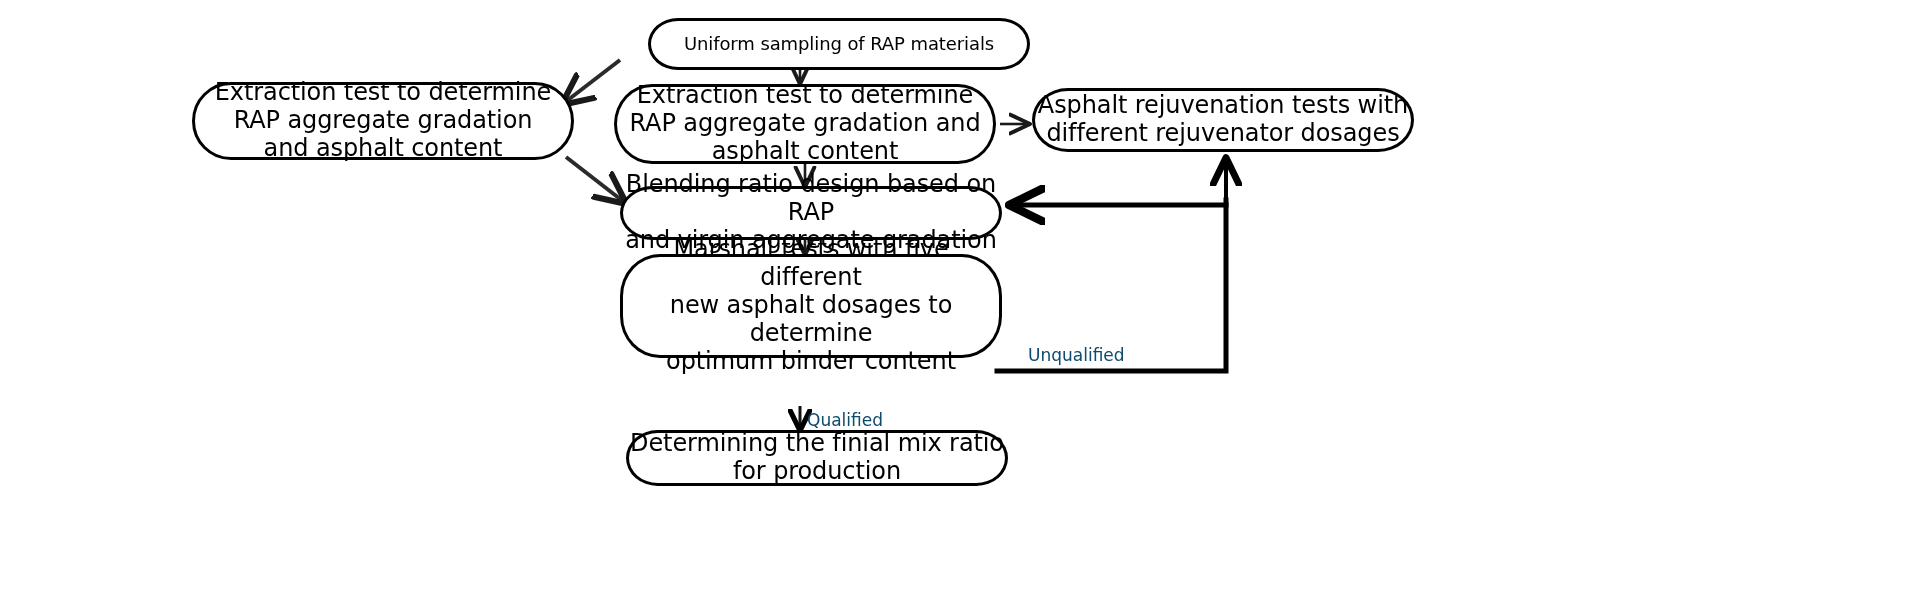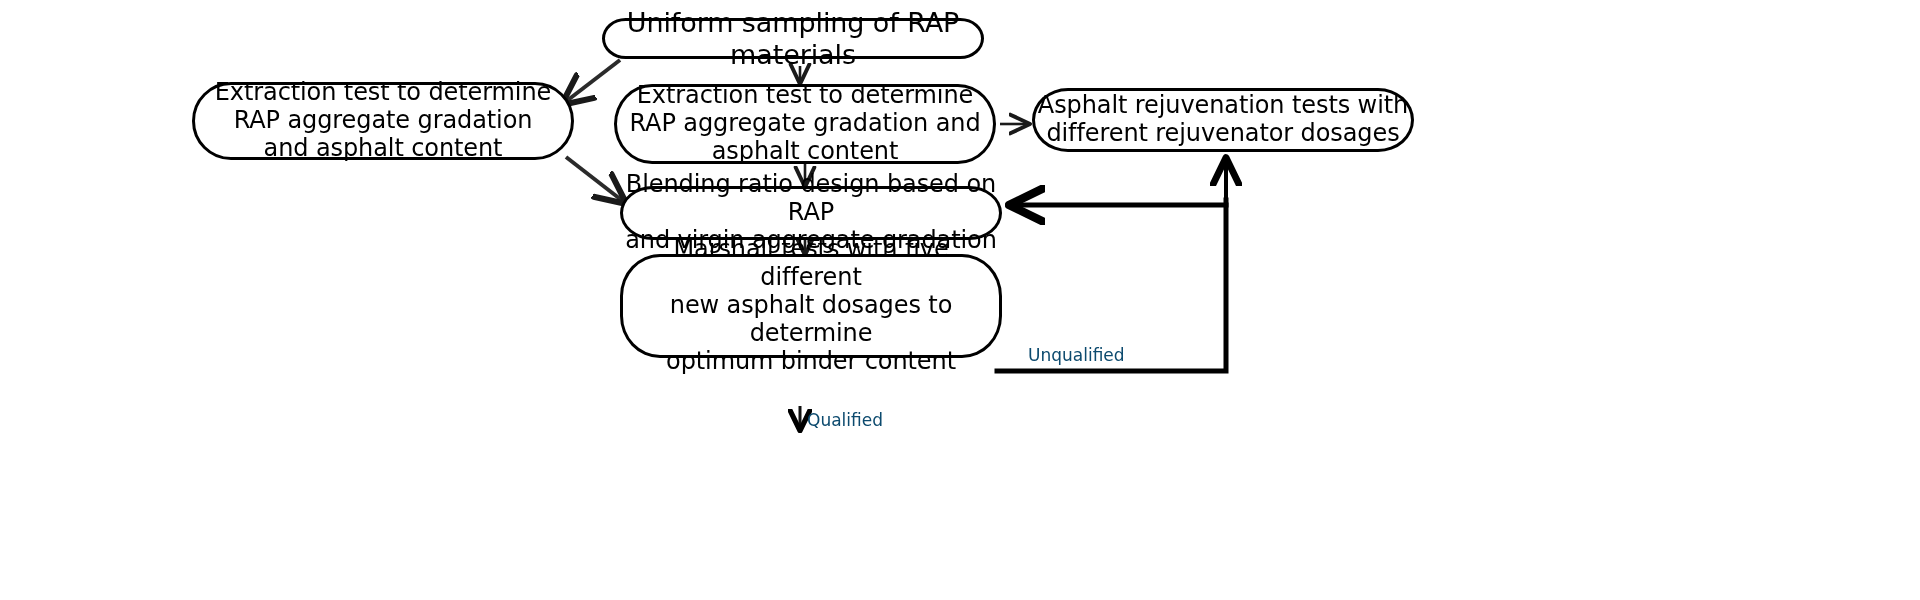--- a/index.html
+++ b/index.html
@@ -33,21 +33,21 @@
     display: flex;
     align-items: center;
     justify-content: center;
     text-align: center;
     color: #000000;
     line-height: 1.16;
     letter-spacing: -0.1px;
     white-space: pre-line;
     z-index: 2;
   }
-  .n-uniform   { left: 602px;  top: 18px;  width: 382px; height: 41px;  border-radius: 30px/26px; font-size: 27px; }
+  .n-uniform   { left: 648px;  top: 18px;  width: 382px; height: 52px;  border-radius: 30px/26px; font-size: 18px; }
   .n-extract-l { left: 192px;  top: 82px;  width: 382px; height: 78px;  border-radius: 40px/40px; font-size: 24px; }
   .n-extract-c { left: 614px;  top: 84px;  width: 382px; height: 80px;  border-radius: 40px/42px; font-size: 24px; }
   .n-rejuv     { left: 1032px; top: 88px;  width: 382px; height: 64px;  border-radius: 36px/32px; font-size: 24px; }
   .n-blending  { left: 620px;  top: 186px; width: 382px; height: 54px;  border-radius: 34px/28px; font-size: 24px; }
   .n-marshall  { left: 620px;  top: 254px; width: 382px; height: 104px;  border-radius: 40px/42px; font-size: 24px; }
   .n-perform   { left: 615px;  top: 352px; width: 382px; height: 54px;  border-radius: 34px/28px; font-size: 24px; }
   .n-final     { left: 626px;  top: 430px; width: 382px; height: 56px;  border-radius: 34px/30px; font-size: 24px; }
 
   .edge-label {
     position: absolute;
@@ -110,18 +110,20 @@
 different rejuvenator dosages</div>
 
   <div class="node n-blending">Blending ratio design based on RAP
 and virgin aggregate gradation</div>
 
   <div class="node n-marshall">Marshall tests with five different
 new asphalt dosages to determine
 optimum binder content</div>
 
 
+  <div class="node n-final">Determining the finial mix ratio
+for production</div>
 
   <div class="edge-label lbl-unqualified">Unqualified</div>
 
   <div class="edge-label lbl-qualified">Qualified</div>
 
 </div>
 
 </body></html>

